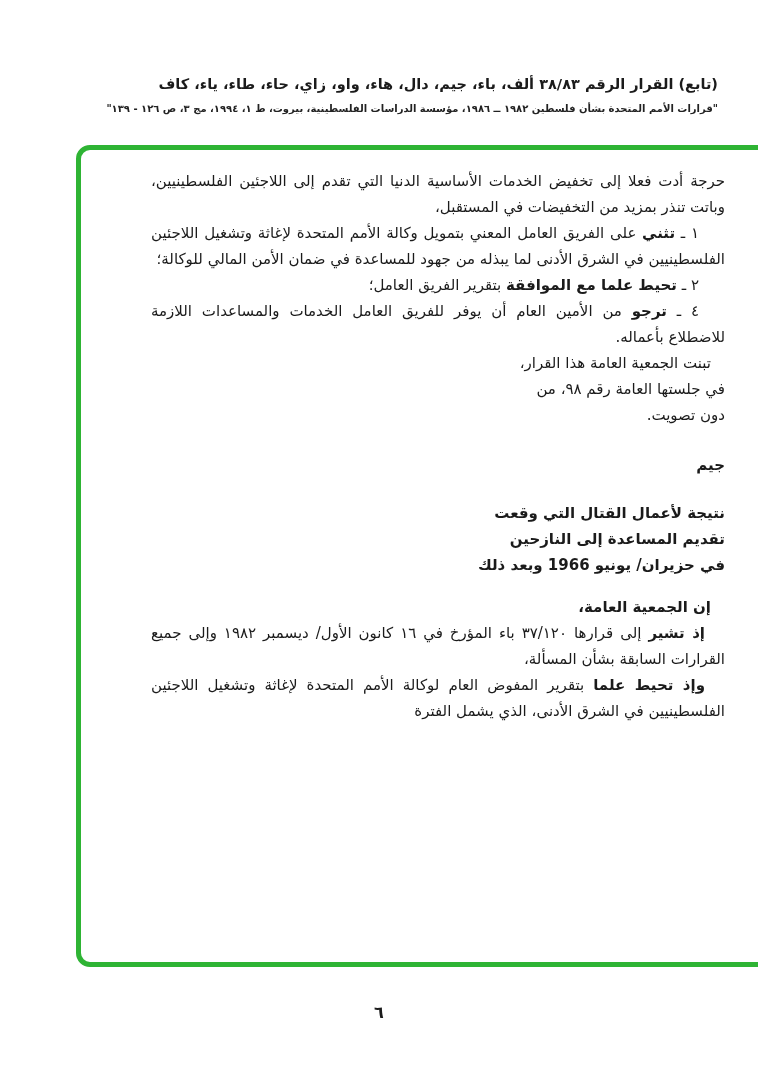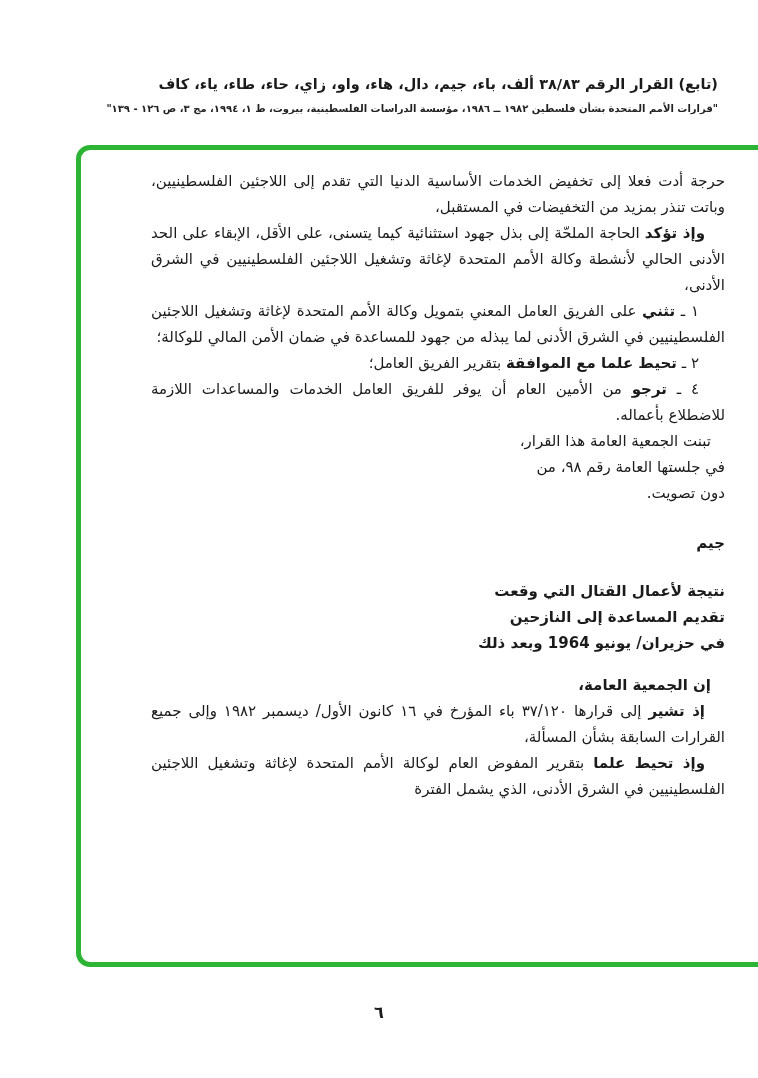--- a/index.html
+++ b/index.html
@@ -91,31 +91,30 @@
 <div class="page">
 
   <div class="header">
     <div class="header-line1">(تابع) القرار الرقم ٣٨/٨٣ ألف، باء، جيم، دال، هاء، واو، زاي، حاء، طاء، ياء، كاف</div>
     <div class="header-line2">"قرارات الأمم المتحدة بشأن فلسطين ١٩٨٢ ــ ١٩٨٦، مؤسسة الدراسات الفلسطينية، بيروت، ط ١، ١٩٩٤، مج ٣، ص ١٢٦ - ١٣٩"</div>
   </div>
 
   <div class="frame" style="border-color: rgb(46, 180, 52);">
     <div class="doc-body">
         <p class="p-just no-ind"><span>حرجة أدت فعلا إلى تخفيض الخدمات الأساسية الدنيا التي تقدم إلى اللاجئين الفلسطينيين، وباتت تنذر بمزيد من التخفيضات في المستقبل،</span></p>
-        <p class="p-just"><span class="b">وإذ تؤكد</span><span> الحاجة الملحّة إلى بذل جهود استثنائية كيما يتسنى، على الأقل، الإبقاء على الحد الأدنى الحالي لأنشطة وكالة الأمم المتحدة لإغاثة وتشغيل اللاجئين الفلسطينيين في الشرق الأدنى،</span></p>
         <p class="p-just num-ind"><span>١ ـ </span><span class="b">تثني</span><span> على الفريق العامل المعني بتمويل وكالة الأمم المتحدة لإغاثة وتشغيل اللاجئين الفلسطينيين في الشرق الأدنى لما يبذله من جهود للمساعدة في ضمان الأمن المالي للوكالة؛</span></p>
         <p class="p-just num-ind"><span>٢ ـ </span><span class="b">تحيط علما مع الموافقة</span><span> بتقرير الفريق العامل؛</span></p>
         <p class="p-just num-ind"><span>٤ ـ </span><span class="b">ترجو</span><span> من الأمين العام أن يوفر للفريق العامل الخدمات والمساعدات اللازمة للاضطلاع بأعماله.</span></p>
         <p class="p-line ind"><span>تبنت الجمعية العامة هذا القرار،</span></p>
         <p class="p-line"><span>في جلستها العامة رقم ٩٨، من</span></p>
         <p class="p-line"><span>دون تصويت.</span></p>
         <p class="p-center"><span class="b">جيم</span></p>
         <p class="p-title"><span class="b">نتيجة لأعمال القتال التي وقعت</span></p>
         <p class="p-title"><span class="b">تقديم المساعدة إلى النازحين</span></p>
-        <p class="p-title"><span class="b">في حزيران/ يونيو 1964 وبعد ذلك</span></p>
+        <p class="p-title"><span class="b">في حزيران/ يونيو 1966 وبعد ذلك</span></p>
         <p class="p-opener"><span class="b">إن الجمعية العامة،</span></p>
         <p class="p-just"><span class="b">إذ تشير</span><span> إلى قرارها ٣٧/١٢٠ باء المؤرخ في ١٦ كانون الأول/ ديسمبر ١٩٨٢ وإلى جميع القرارات السابقة بشأن المسألة،</span></p>
         <p class="p-just"><span class="b">وإذ تحيط علما</span><span> بتقرير المفوض العام لوكالة الأمم المتحدة لإغاثة وتشغيل اللاجئين الفلسطينيين في الشرق الأدنى، الذي يشمل الفترة</span></p>
       </div>
   </div>
 
   <div class="footer">٦</div>
 
 </div>
 

